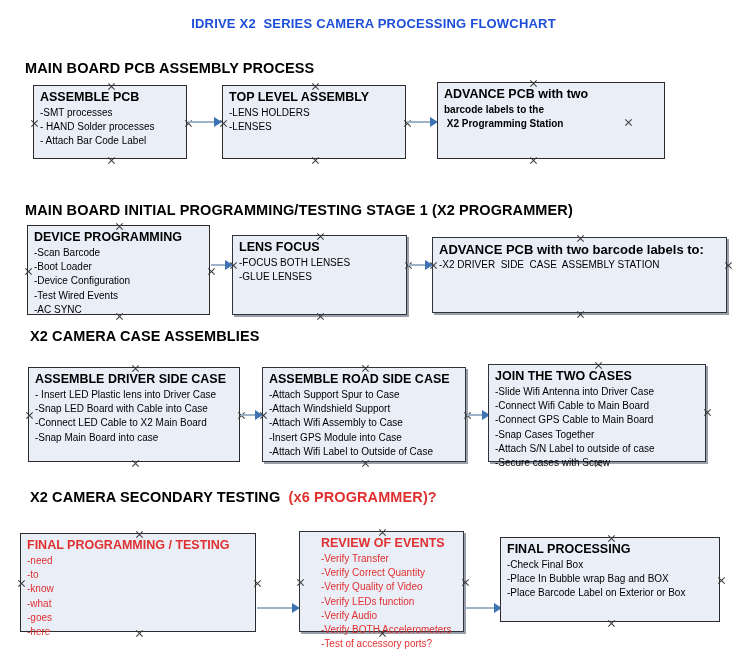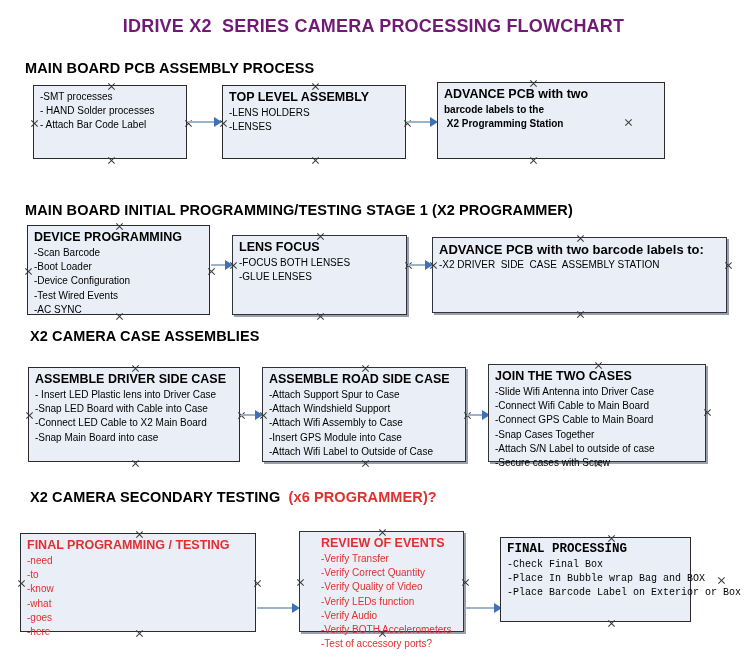--- a/index.html
+++ b/index.html
@@ -19,23 +19,23 @@
     overflow: hidden;
   }
 
   
   .main-title {
     position: absolute;
     left: 0;
     top: 16px;
     width: 747px;
     text-align: center;
-    font-size: 18px;
+    font-size: 13px;
     font-weight: bold;
-    color: #701a75;
+    color: #1d4ed8;
     letter-spacing: 0.2px;
     white-space: pre;
   }
   .section-heading {
     position: absolute;
     font-size: 14.5px;
     font-weight: bold;
     color: #000000;
     white-space: pre;
     letter-spacing: 0.1px;
@@ -115,20 +115,21 @@
 </head>
 <body>
 
 <div id="canvas">
 
   <div class="main-title">IDRIVE X2  SERIES CAMERA PROCESSING FLOWCHART</div>
 
   <div class="section-heading" style="left:25px; top:60px;">MAIN BOARD PCB ASSEMBLY PROCESS</div>
 
   <div class="node" style="left:33px; top:85px; width:154px; height:74px;">
+    <div class="title">ASSEMBLE PCB</div>
     <div class="line">-SMT processes</div>
     <div class="line">- HAND Solder processes</div>
     <div class="line">- Attach Bar Code Label</div>
     <span class="handle" style="left:77px; top:0;"></span>
     <span class="handle" style="left:77px; top:74px;"></span>
     <span class="handle" style="left:0; top:37px;"></span>
     <span class="handle" style="left:154px; top:37px;"></span>
   </div>
 
   <div class="conn" style="left:188px; top:121px; width:30px;"></div>
@@ -272,21 +273,21 @@
     <div class="line">-Test of accessory ports?</div>
     <span class="handle" style="left:82px; top:0;"></span>
     <span class="handle" style="left:82px; top:101px;"></span>
     <span class="handle" style="left:0; top:50px;"></span>
     <span class="handle" style="left:165px; top:50px;"></span>
   </div>
 
   <div class="conn" style="left:465px; top:607px; width:33px;"></div>
   <div class="arrowhead" style="left:494px; top:603px;"></div>
 
-  <div class="node" style="left:500px; top:537px; width:191px; height:85px;font-family:Liberation Mono, monospace;">
+  <div class="node" style="left:500px; top:537px; width:220px; height:85px;">
     <div class="title">FINAL PROCESSING</div>
     <div class="line">-Check Final Box</div>
     <div class="line">-Place In Bubble wrap Bag and BOX</div>
     <div class="line">-Place Barcode Label on Exterior or Box</div>
     <span class="handle" style="left:110px; top:0;"></span>
     <span class="handle" style="left:110px; top:85px;"></span>
     <span class="handle" style="left:220px; top:42px;"></span>
   </div>
 
 </div>

